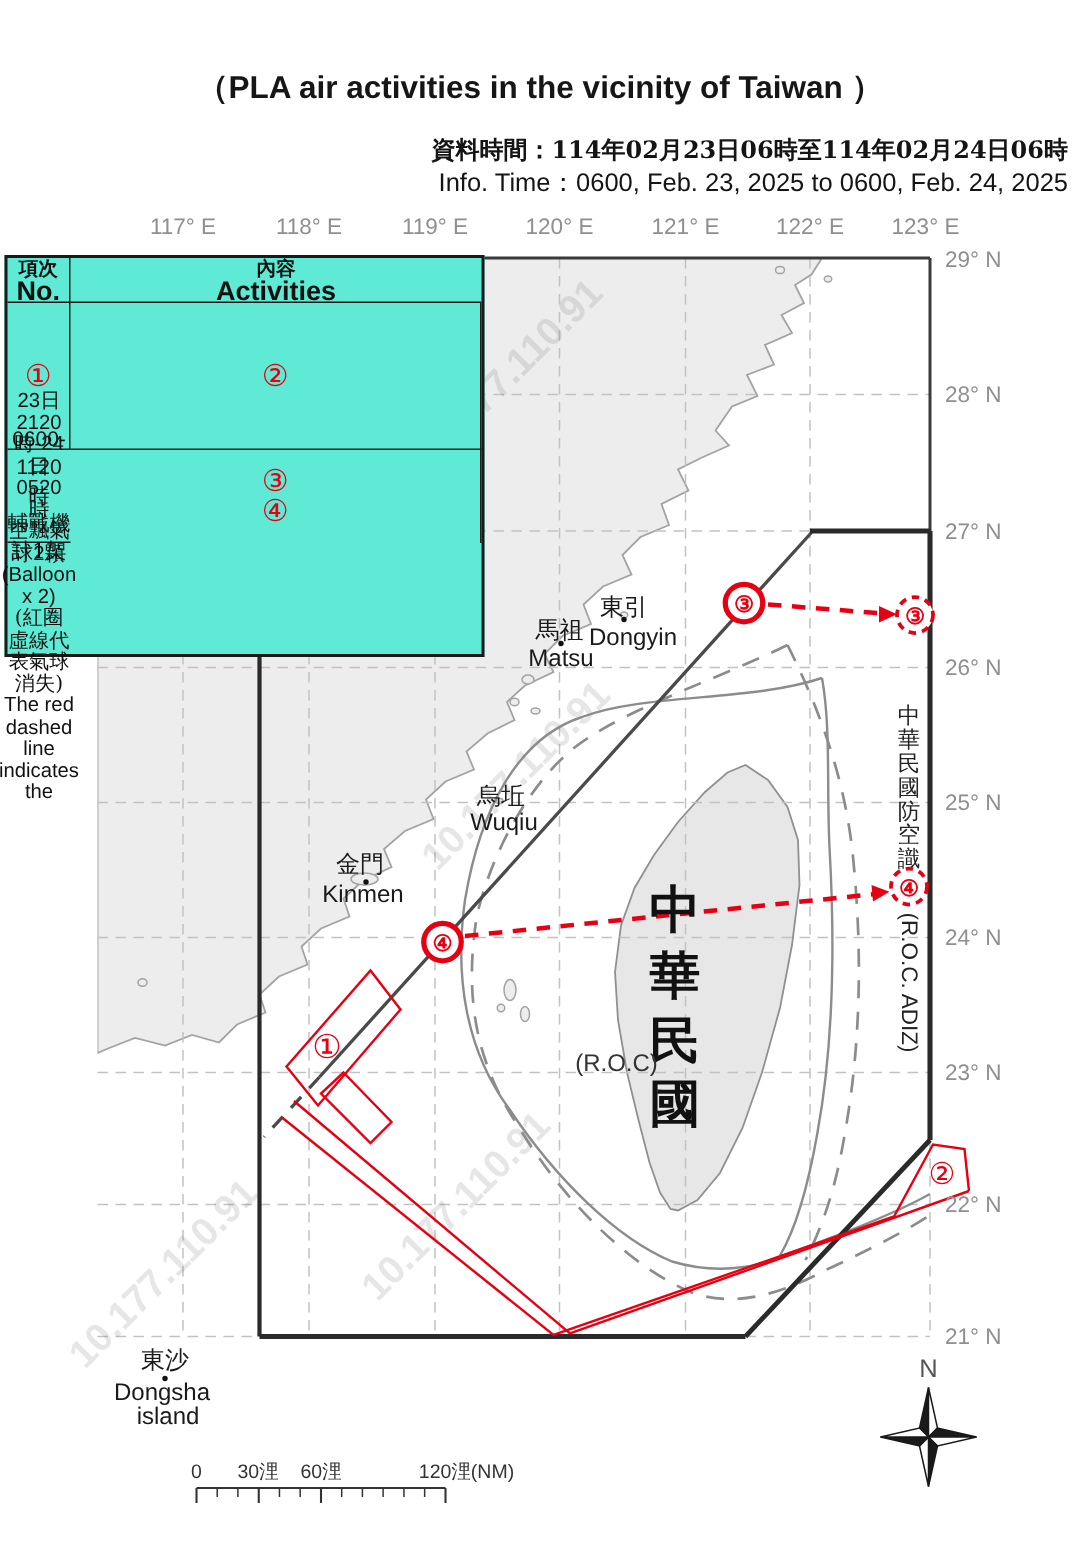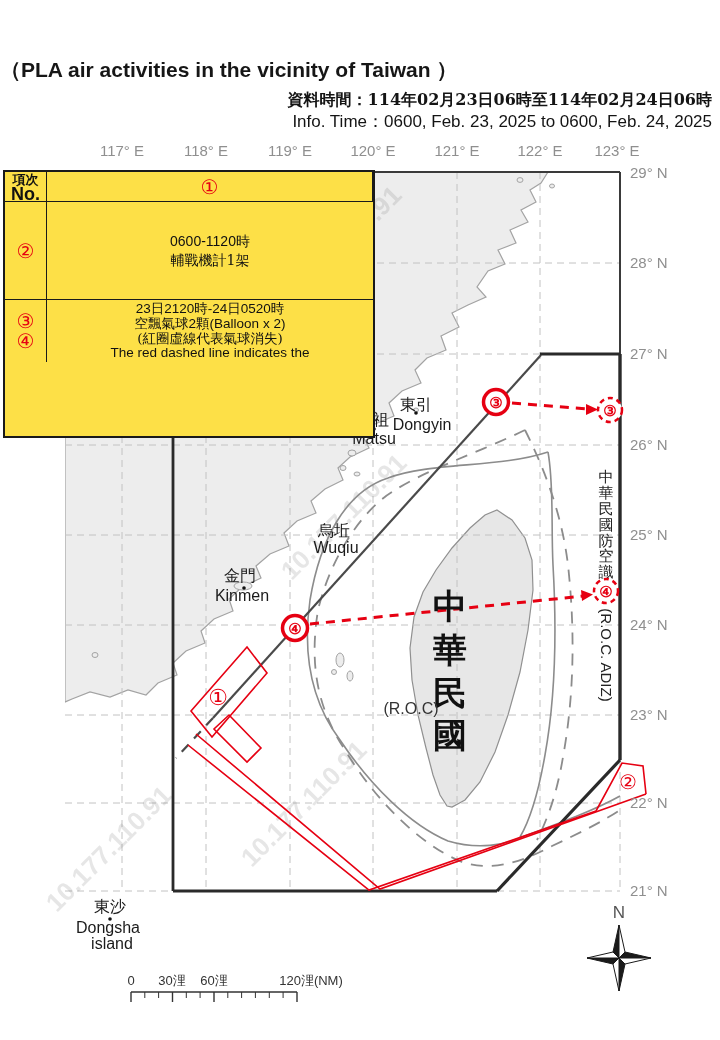--- a/index.html
+++ b/index.html
@@ -1,26 +1,26 @@
 <!DOCTYPE html>
 <html><head>
 <meta charset="utf-8">
 <style>
   html,body{margin:0;padding:0;background:#fff;}
   .page{position:relative;width:720px;height:1040px;background:#ffffff;overflow:hidden;
         font-family:"Liberation Sans",sans-serif;color:#111;}
   .cjk{font-family:"DejaVu Serif",serif;}
   .title{position:absolute;left:0;top:24px;width:720px;text-align:center;
          font-family:"DejaVu Serif",serif;font-weight:700;font-size:30px;letter-spacing:2px;color:#151515;}
-  .subtitle{position:absolute;left:0;top:56px;width:720px;text-align:left;
+  .subtitle{position:absolute;left:0;top:44px;width:720px;text-align:center;
             font-weight:700;font-size:21px;color:#161616;}
   .infozh{position:absolute;right:8px;top:90px;font-family:"DejaVu Serif",serif;
           font-weight:700;font-size:16px;color:#141414;}
   .infoen{position:absolute;right:8px;top:110px;font-weight:400;font-size:17px;color:#141414;}
-  .acttable{position:absolute;left:3px;top:170px;width:372px;height:268px;background:#fde047;
+  .acttable{position:absolute;left:3px;top:170px;width:320px;height:268px;background:#5eead4;
             border:2px solid #1a1a1a;box-sizing:border-box;display:grid;
             grid-template-columns:42px 1fr;grid-template-rows:30px 98px 62px 72px;}
   .acttable .cell{border-right:1px solid #1a1a1a;border-bottom:1px solid #1a1a1a;
                   display:flex;flex-direction:column;align-items:center;justify-content:center;
                   text-align:center;line-height:15px;}
   .acttable .cell.last-col{border-right:none;}
   .acttable .cell.last-row{border-bottom:none;align-items:center;}
   .hdr-zh{font-family:"DejaVu Serif",serif;font-weight:700;font-size:13px;}
   .hdr-en{font-size:18px;font-weight:700;}
   .num{color:#e60012;font-size:20px;line-height:20px;}
@@ -245,20 +245,24 @@
       <text x="214" y="985">60浬</text>
       <text x="311" y="985">120浬(NM)</text>
     </g>
   </svg>
 
   <div class="acttable">
     <div class="cell">
       <span class="hdr-zh">項次</span>
       <span class="hdr-en">No.</span>
     </div>
+    <div class="cell last-col">
+      <span class="hdr-zh">內容</span>
+      <span class="hdr-en">Activities</span>
+    </div>
 
     <div class="cell">
       <span class="num">①</span>
     </div>
 
     <div class="cell">
       <span class="num">②</span>
     </div>
     <div class="cell last-col">
       <span class="tline">0600-1120時</span>

